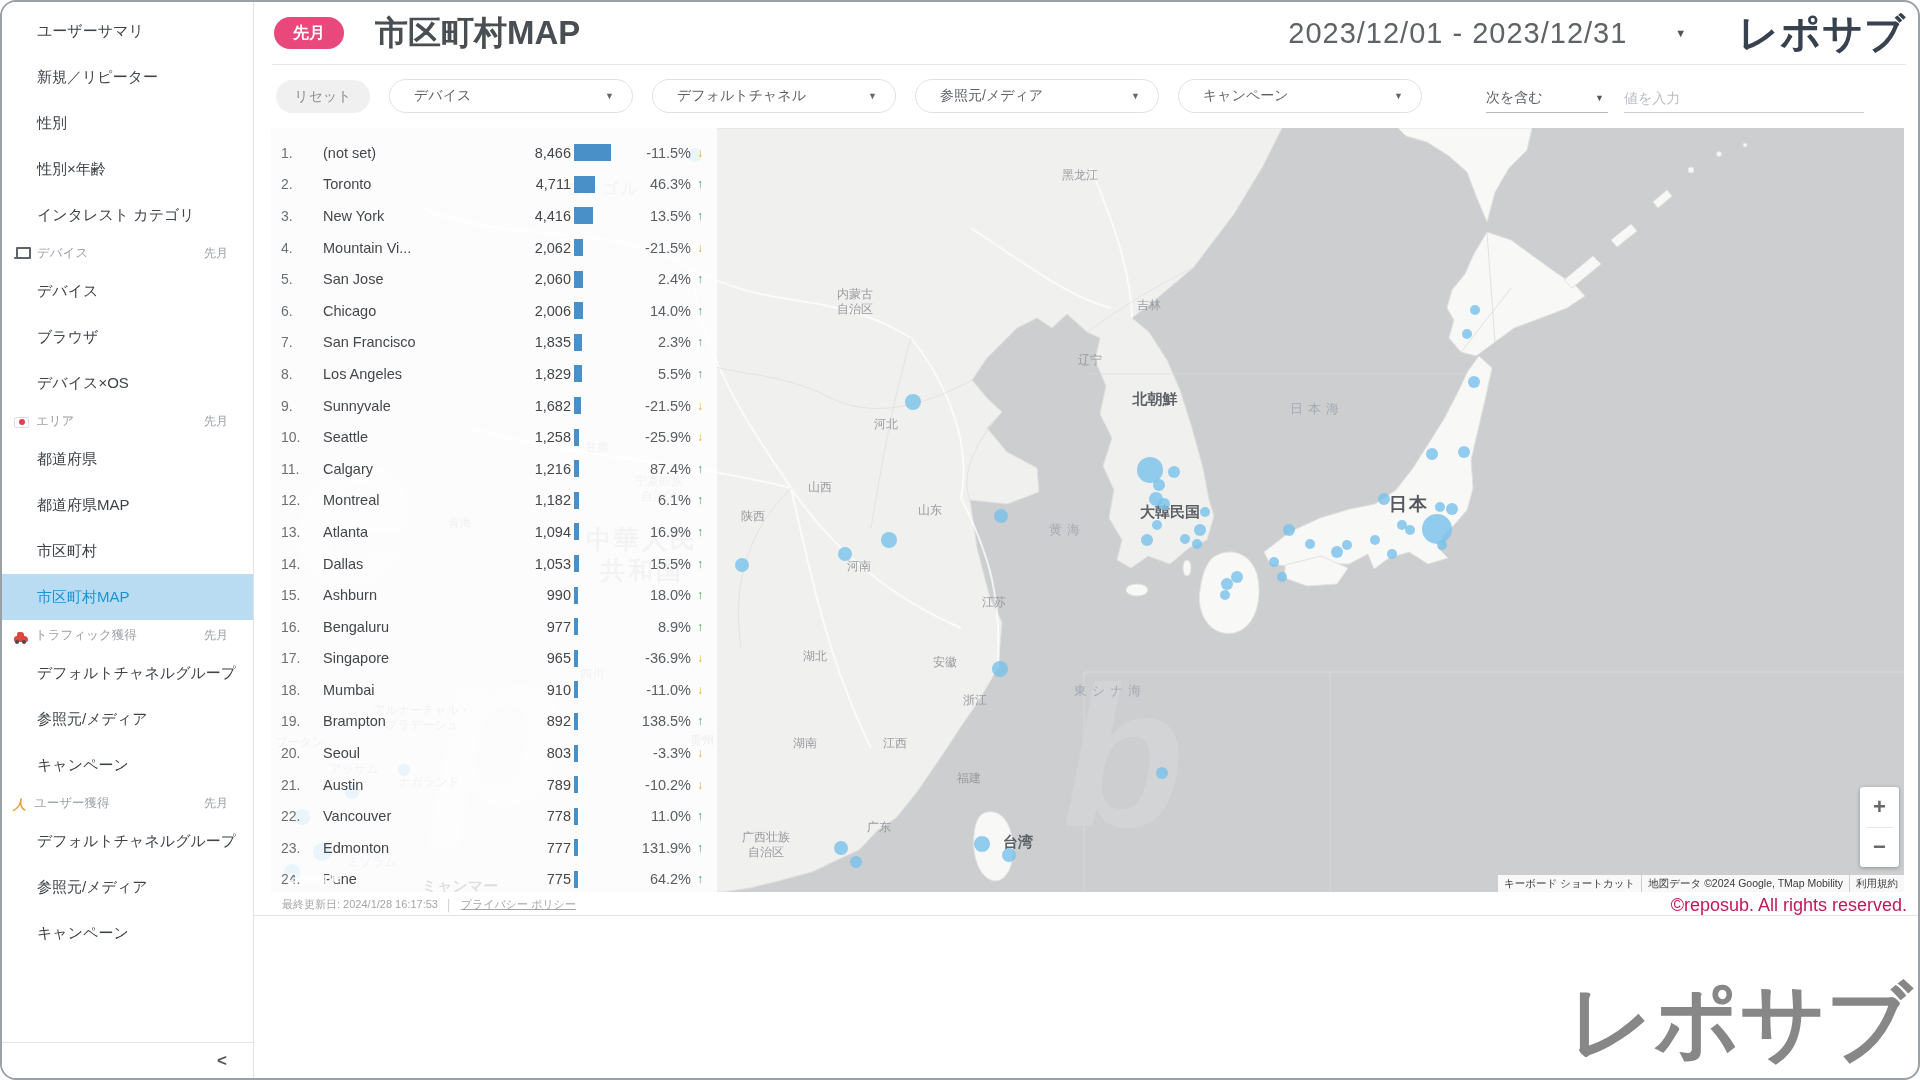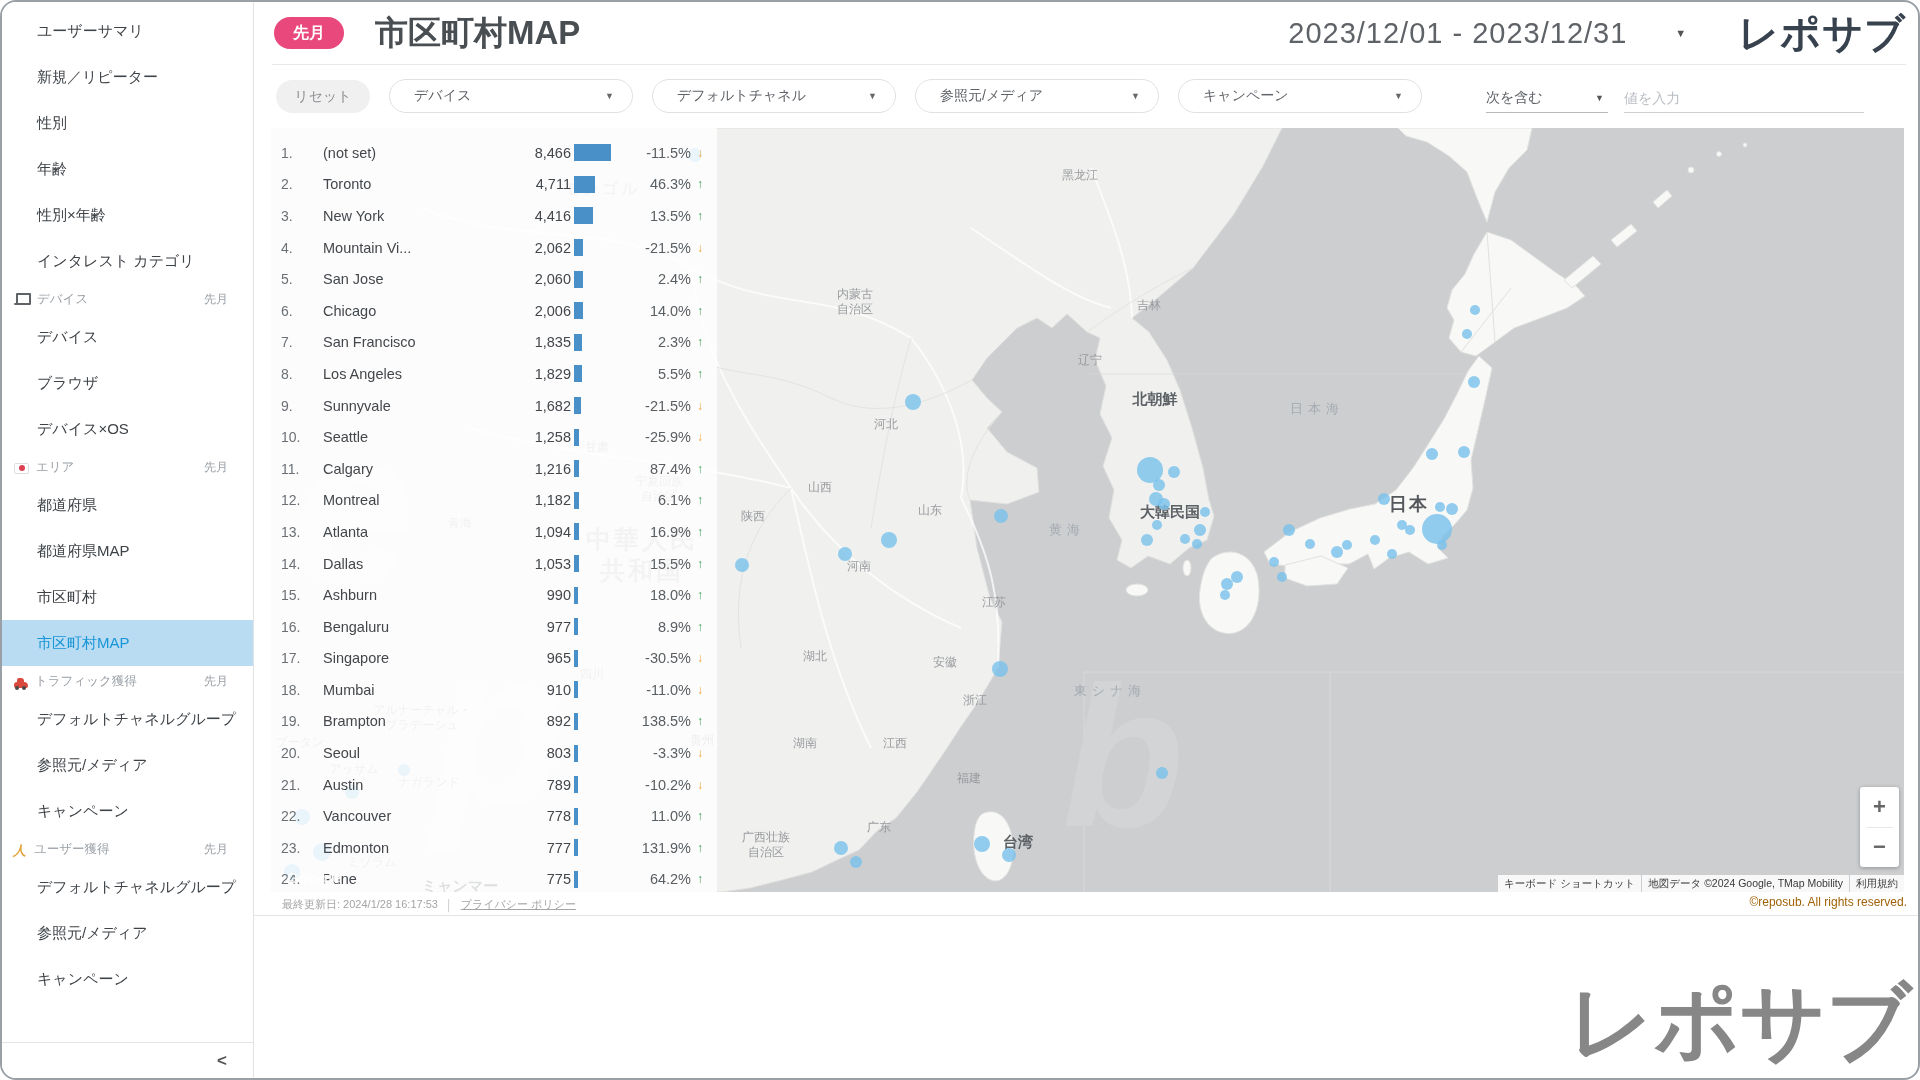--- a/index.html
+++ b/index.html
@@ -118,35 +118,34 @@
   .zoomctl .zbtn { flex:1; display:flex; align-items:center; justify-content:center;
     font-size:22px; font-weight:700; color:#666; cursor:pointer; }
   .zoomctl .zdiv { height:1px; background:#e8e8e8; margin:0 6px; }
 
   
   .foot-note { position:absolute; left:28px; top:895px; font-size:11px; color:#a5a5a5;
     display:flex; align-items:center; z-index:10; }
   .foot-note .sep { margin:0 8px; color:#c5c5c5; }
   .foot-note .privacy { text-decoration:underline; cursor:pointer; }
   .foot-divider { position:absolute; left:0; right:0; top:913px; border-top:1px solid #e4e4e4; }
-  .copyright { position:absolute; right:15px; top:893px; font-size:12px; color:#a16207; }
+  .copyright { position:absolute; right:15px; top:893px; font-size:18px; color:#be185d; }
   .logo-big { position:absolute; right:10px; top:978px; font-size:84px; font-weight:800;
     color:#878787; letter-spacing:0; line-height:1; }
 </style>
 </head>
 <body>
 
 <div class="frame">
 
   <aside class="sidebar">
     <div id="sidebar-items">
         <div class="side-item">ユーザーサマリ</div>
         <div class="side-item">新規／リピーター</div>
         <div class="side-item">性別</div>
-        <div class="side-item">年齢</div>
         <div class="side-item">性別×年齢</div>
         <div class="side-item">インタレスト カテゴリ</div>
         <div class="side-section">
           <span class="ic ic-laptop"></span>
           <span class="sec-label">デバイス</span>
           <span class="sec-badge">先月</span>
         </div>
         <div class="side-item">デバイス</div>
         <div class="side-item">ブラウザ</div>
         <div class="side-item">デバイス×OS</div>
@@ -568,21 +567,21 @@
               <span class="pct">8.9%</span>
               <span class="arrow">↑</span>
             </div>
             <div class="trow down">
               <span class="rank">17.</span>
               <span class="cname">Singapore</span>
               <span class="val">965</span>
               <span class="barbox">
                 <span class="bar" style="width: 4px;"></span>
               </span>
-              <span class="pct">-30.5%</span>
+              <span class="pct">-36.9%</span>
               <span class="arrow">↓</span>
             </div>
             <div class="trow down">
               <span class="rank">18.</span>
               <span class="cname">Mumbai</span>
               <span class="val">910</span>
               <span class="barbox">
                 <span class="bar" style="width: 4px;"></span>
               </span>
               <span class="pct">-11.0%</span>

